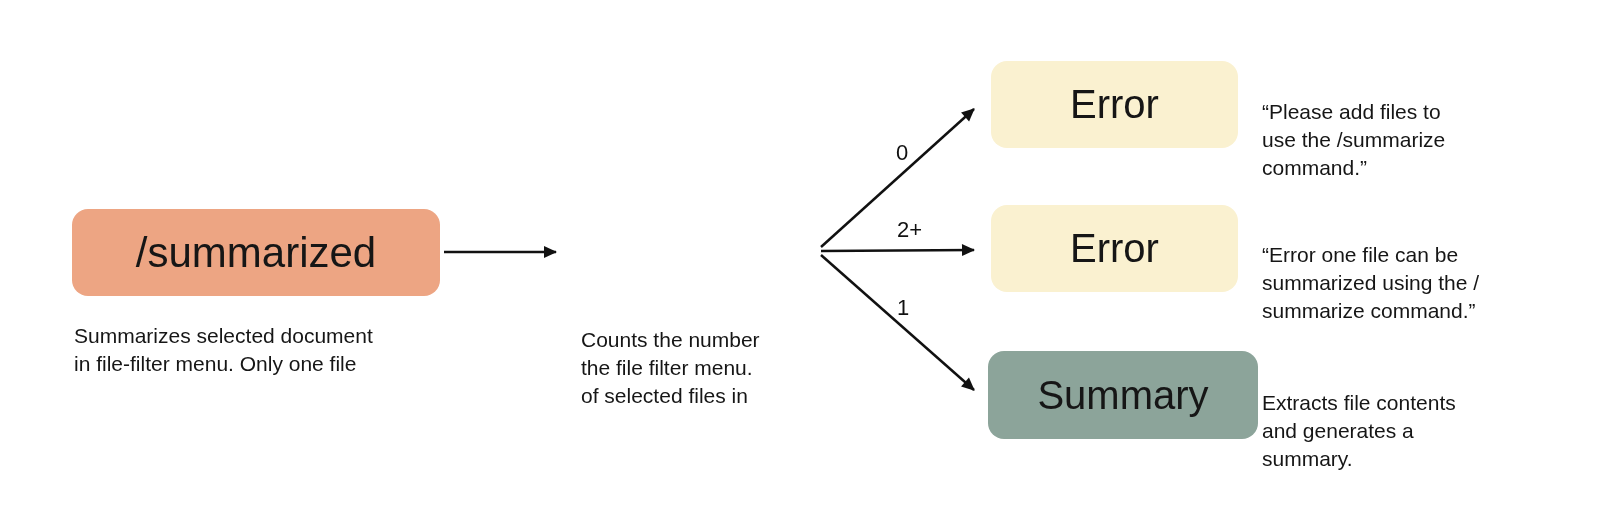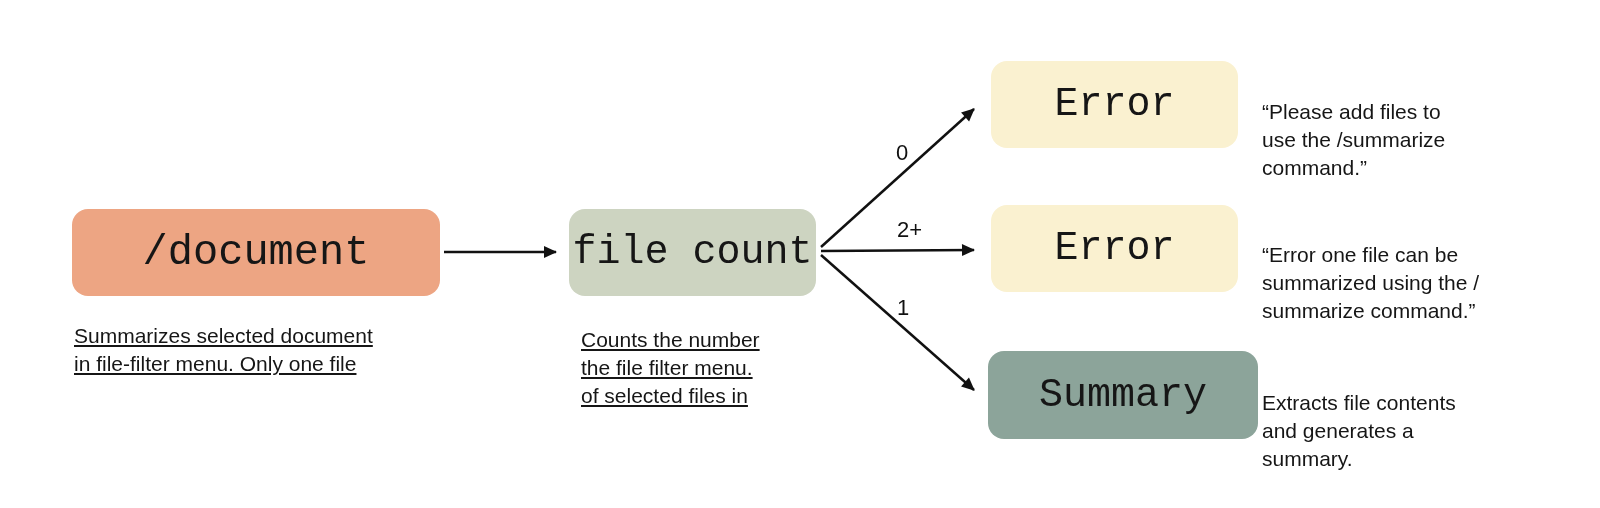--- a/index.html
+++ b/index.html
@@ -26,28 +26,26 @@
   .node {
     position: absolute;
     display: flex;
     align-items: center;
     justify-content: center;
     border-radius: 16px;
     font-size: 40px;
     font-weight: 400;
     color: #161616;
     white-space: nowrap;
-    font-family: Liberation Mono, monospace;
   }
   .caption {
     position: absolute;
     font-size: 21px;
     line-height: 1.34;
     color: #161616;
-    text-decoration: underline;
   }
   .annotation {
     position: absolute;
     font-size: 21px;
     line-height: 1.34;
     color: #161616;
     margin-top: 34px;
   }
   .edge-label {
     position: absolute;
@@ -65,23 +63,22 @@
       <marker id="arrowhead" markerUnits="userSpaceOnUse" markerWidth="18" markerHeight="16" refX="13" refY="7" orient="auto">
         <path d="M1,1 L14,7 L1,13 Z" fill="#111111"></path>
       </marker>
     </defs>
     <path d="M444,252 L556,252" stroke="#111111" stroke-width="2.5" fill="none" marker-end="url(#arrowhead)"></path>
     <path d="M821,247 L974,109" stroke="#111111" stroke-width="2.5" fill="none" marker-end="url(#arrowhead)"></path>
     <path d="M821,251 L974,250" stroke="#111111" stroke-width="2.5" fill="none" marker-end="url(#arrowhead)"></path>
     <path d="M821,255 L974,390" stroke="#111111" stroke-width="2.5" fill="none" marker-end="url(#arrowhead)"></path>
   </svg>
 
-  <div class="node" style="left: 72px; top: 209px; width: 368px; height: 87px; font-size: 42px; background-color: rgb(237, 165, 131);">/document</div>
+  <div class="node" style="left: 72px; top: 209px; width: 368px; height: 87px; font-size: 42px; background-color: rgb(237, 165, 131);">/summarized</div>
 
-  <div class="node" style="left: 569px; top: 209px; width: 247px; height: 87px; background-color: rgb(205, 212, 193);">file count</div>
 
   <div class="node" style="left: 991px; top: 61px; width: 247px; height: 87px; background-color: rgb(250, 241, 208);">Error</div>
 
   <div class="node" style="left: 991px; top: 205px; width: 247px; height: 87px; background-color: rgb(250, 241, 208);">Error</div>
 
   <div class="node" style="left: 988px; top: 351px; width: 270px; height: 88px; background-color: rgb(140, 164, 154);">Summary</div>
 
   <span class="edge-label" style="left:896px; top:140px;">0</span>
 
   <span class="edge-label" style="left:897px; top:217px;">2+</span>

